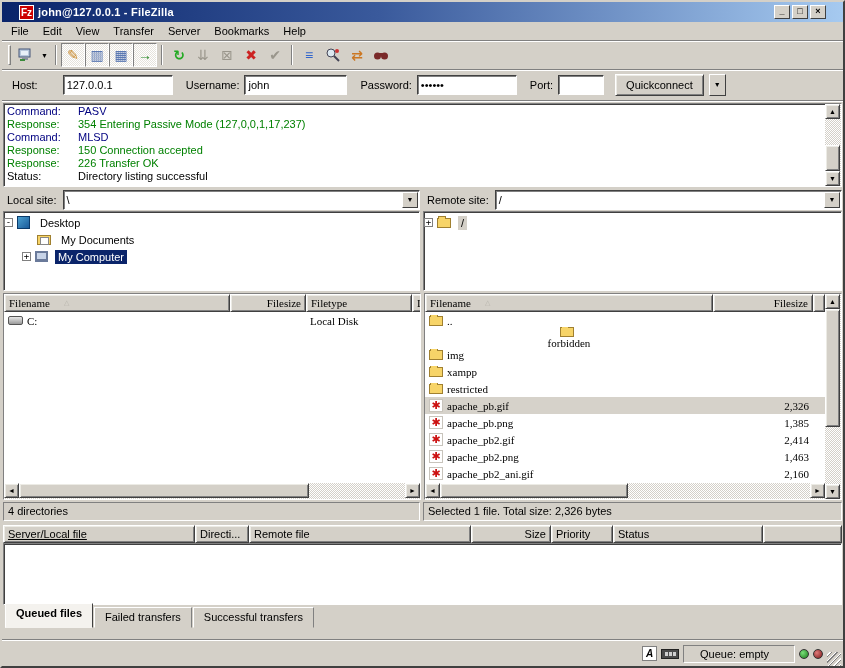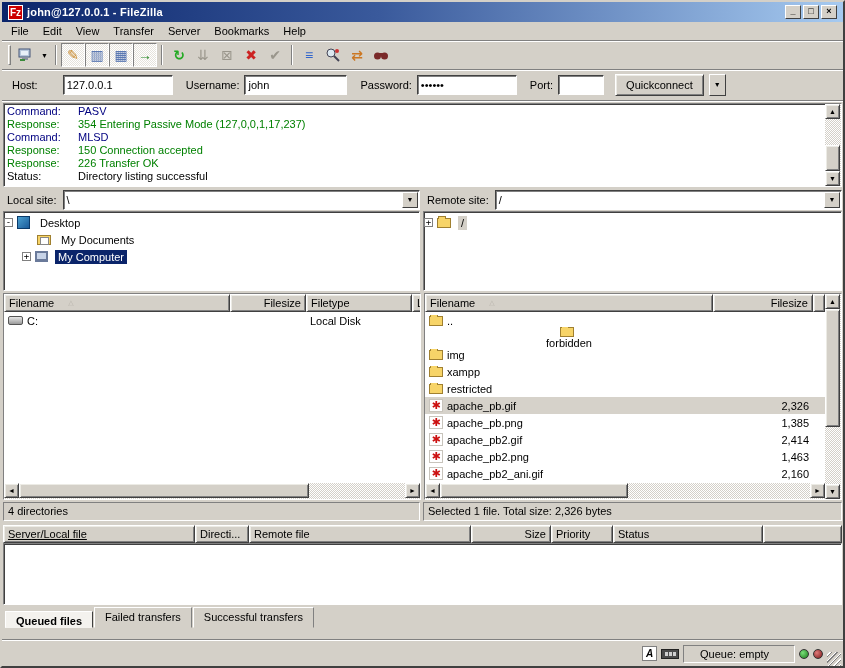--- a/index.html
+++ b/index.html
@@ -1,21 +1,21 @@
 <!DOCTYPE html>
 <html><head>
 <meta charset="utf-8">
 <style>
   * { margin:0; padding:0; box-sizing:border-box; }
   html,body { width:845px; height:668px; }
   body { font-family:"Liberation Sans","DejaVu Sans",sans-serif; font-size:11px; color:#000; }
   .window { width:845px; height:668px; background:#d4d0c8; border:2px solid; border-color:#d4d0c8 #404040 #404040 #d4d0c8; outline:1px solid #404040; display:flex; flex-direction:column; overflow:hidden; }
 
   
-  .titlebar { height:20px; background:linear-gradient(90deg,#0a246a 0%,#3a5a9c 45%,#a6caf0 100%); display:flex; align-items:center; padding:0 6px; flex:0 0 auto; }
+  .titlebar { height:20px; background:linear-gradient(90deg,#0a246a 0%,#3a5a9c 45%,#a6caf0 100%); display:flex; align-items:center; padding:0 17px; flex:0 0 auto; }
   .app-icon { width:15px; height:15px; background:#cc0000; color:#fff; font-weight:bold; font-size:10px; display:flex; align-items:center; justify-content:center; border:1px solid #fff; margin-right:4px; }
   .title-text { color:#fff; font-weight:bold; flex:1; letter-spacing:.2px; }
   .winbtn { width:16px; height:14px; background:#d4d0c8; border:1px solid; border-color:#fff #404040 #404040 #fff; font-size:9px; line-height:11px; text-align:center; margin-left:2px; font-weight:bold; }
 
   
   .menubar { height:19px; display:flex; align-items:center; padding-left:2px; border-bottom:1px solid #808080; box-shadow:0 1px 0 #fff; flex:0 0 auto; }
   .menu-item { padding:2px 7px; }
 
   
   .toolbar { height:29px; display:flex; align-items:center; padding-left:3px; border-bottom:1px solid #808080; box-shadow:0 1px 0 #fff; flex:0 0 auto; }
@@ -60,21 +60,21 @@
   .combo-drop { width:16px; height:16px; margin:1px; background:#d4d0c8; border:1px solid; border-color:#fff #404040 #404040 #fff; font-size:7px; text-align:center; line-height:14px; }
   .treebox { height:80px; overflow:hidden; padding:2px 0; }
   .tree-row { display:flex; align-items:center; height:17px; }
   .expander { width:9px; height:9px; background:#fff; border:1px solid #808080; font-size:9px; line-height:7px; text-align:center; margin-right:4px; flex:0 0 auto; font-family:"DejaVu Sans Mono",monospace; }
   .exp-spacer { width:15px; flex:0 0 auto; }
   .tree-label { padding:1px 3px; margin-left:3px; }
   .sel-active { background:#0a246a; color:#fff; }
   .sel-inactive { background:#d4d0c8; }
 
   
-  .listbox { height:207px; display:flex; flex-direction:column; }
+  .listbox { height:207px; display:flex; flex-direction:column;font-family:Liberation Serif, serif; }
   .list-main { flex:1; display:flex; overflow:hidden; }
   .list-cols { flex:1; display:flex; flex-direction:column; overflow:hidden; }
   .hdr-row { display:flex; height:18px; flex:0 0 auto; }
   .hdr-cell { background:#d4d0c8; border:1px solid; border-color:#fff #404040 #404040 #fff; box-shadow:inset 1px 1px 0 #ecebe5, inset -1px -1px 0 #808080; padding:1px 4px; display:flex; align-items:center; overflow:hidden; white-space:nowrap; flex:0 0 auto; }
   .hdr-fill { flex:1 1 auto; }
   .sort-ico { font-size:7px; color:#b8b4ac; margin-left:14px; }
   .rows { flex:1; overflow:hidden; }
   .frow { display:flex; height:17px; align-items:center; }
   .fcell { overflow:hidden; white-space:nowrap; flex:0 0 auto; padding:0 4px; display:flex; align-items:center; }
   .num { justify-content:flex-end; }
@@ -89,21 +89,21 @@
   .desktop-ico { width:13px; height:13px; background:linear-gradient(135deg,#4aa0d0,#1a5a9a); border:1px solid #0a3a6a; margin-right:4px; flex:0 0 auto; }
   .docs-ico { width:14px; height:10px; background:#f7d468; border:1px solid #a08030; position:relative; margin-right:4px; flex:0 0 auto; }
   .docs-ico::after { content:""; position:absolute; top:1px; left:2px; width:7px; height:6px; background:#fff; border:1px solid #888; }
   .computer-ico { width:13px; height:11px; background:#c8d4e8; border:2px solid #6a7a9a; border-bottom-width:3px; margin-right:4px; flex:0 0 auto; }
 
   
   .queuebox { margin:4px 1px 0 1px; flex:0 0 auto; }
   .qbody { height:62px; }
   .tabs { height:23px; display:flex; align-items:flex-end; padding-left:3px; flex:0 0 auto; }
   .tab { padding:3px 10px 4px 10px; background:#d4d0c8; border:1px solid; border-color:#fff #808080 #d4d0c8 #fff; margin-right:1px; }
-  .tab.active { background:#f4f2ee; font-weight:bold; padding-bottom:0; border-color:#fff #404040 #f4f2ee #fff; }
+  .tab.active { background:#f4f2ee; font-weight:bold; padding-bottom:8px; border-color:#fff #404040 #f4f2ee #fff; }
   
   .statusbar { height:26px; border-top:1px solid #fff; box-shadow:0 -1px 0 #808080; display:flex; align-items:center; justify-content:flex-end; padding:0 2px; gap:4px; flex:0 0 auto; margin-top:auto; }
   .ascii-ico { width:15px; height:15px; background:#fff; border:1px solid #808080; font-style:italic; font-weight:bold; font-size:10px; text-align:center; line-height:13px; }
   .badge-ico { width:18px; height:10px; background:#4a4a4a; border:1px solid #222; display:flex; align-items:center; justify-content:center; gap:1px; }
   .badge-ico i { width:3px; height:4px; background:#cfcfcf; display:block; }
   .queue-status { width:112px; height:18px; background:#d4d0c8; border:1px solid; border-color:#808080 #fff #fff #808080; padding:2px 16px; }
   .light { width:10px; height:10px; border-radius:50%; border:1px solid #333; }
   .light.green { background:radial-gradient(circle at 35% 35%, #7ae07a, #1a7a1a); }
   .light.red { background:radial-gradient(circle at 35% 35%, #e07a7a, #7a1a1a); }
   .gripper { width:14px; height:14px; background:repeating-linear-gradient(135deg,#d4d0c8 0 2px,#fff 2px 3px,#808080 3px 4px); align-self:flex-end; }

